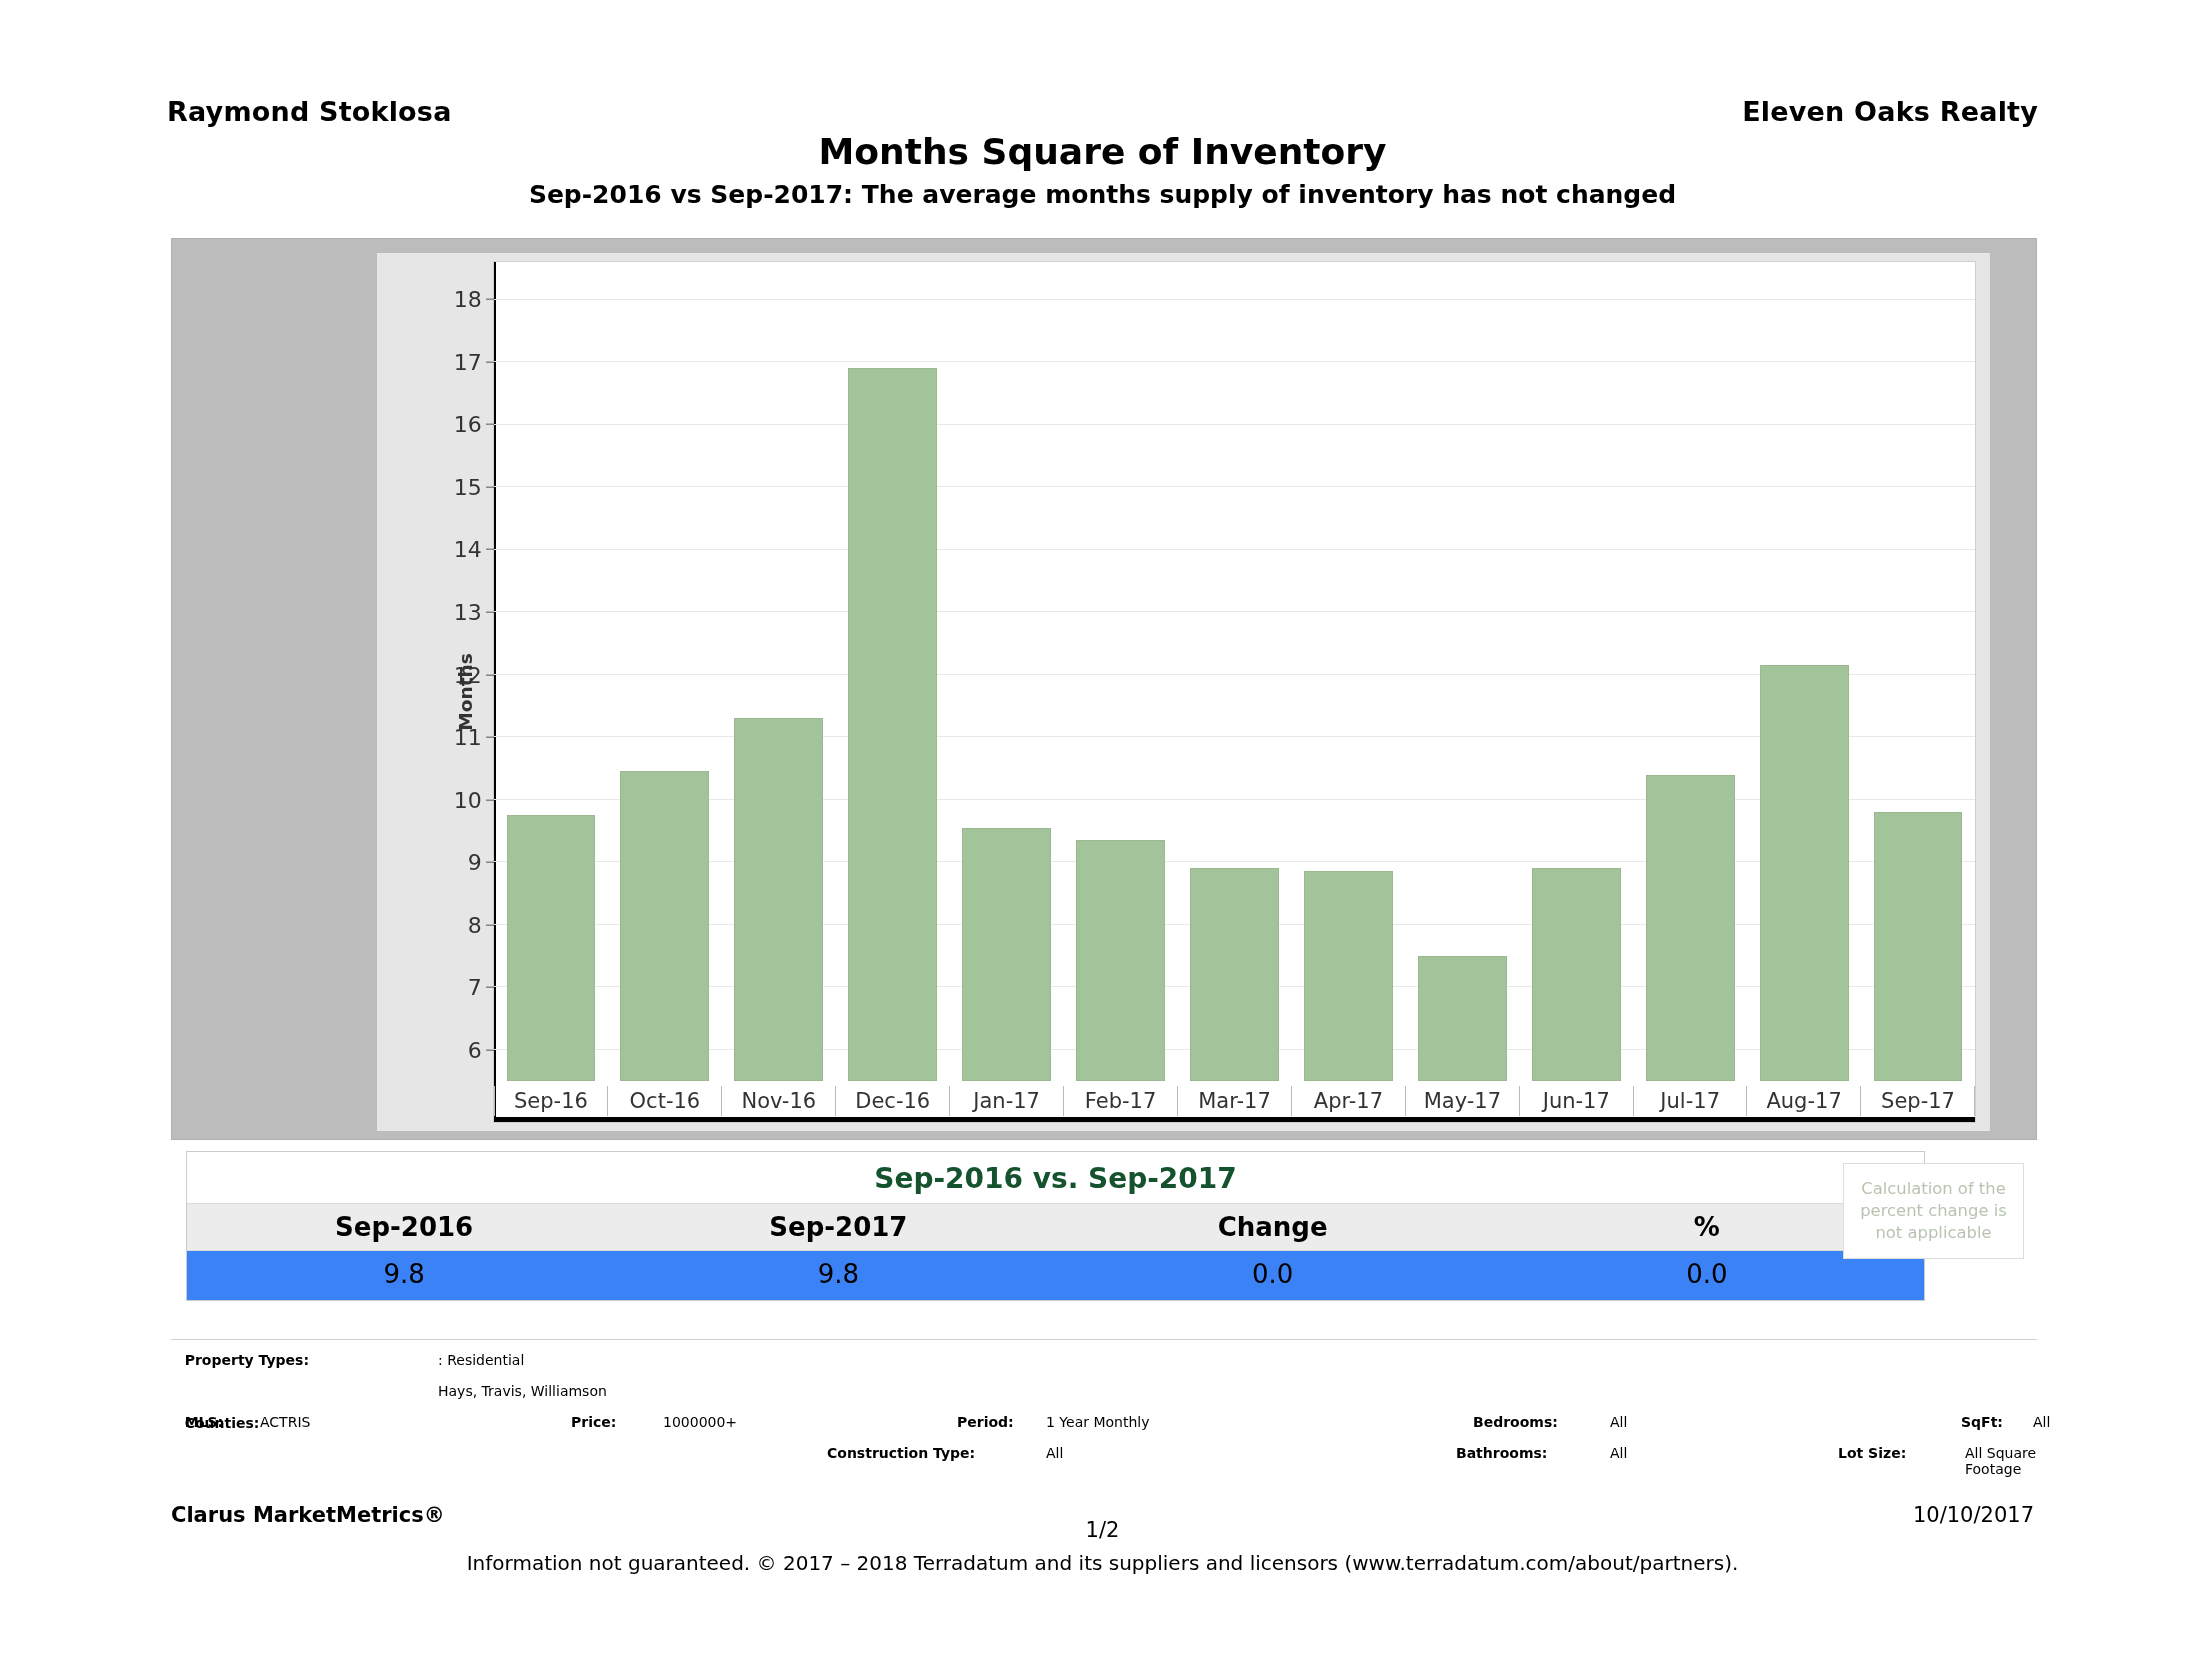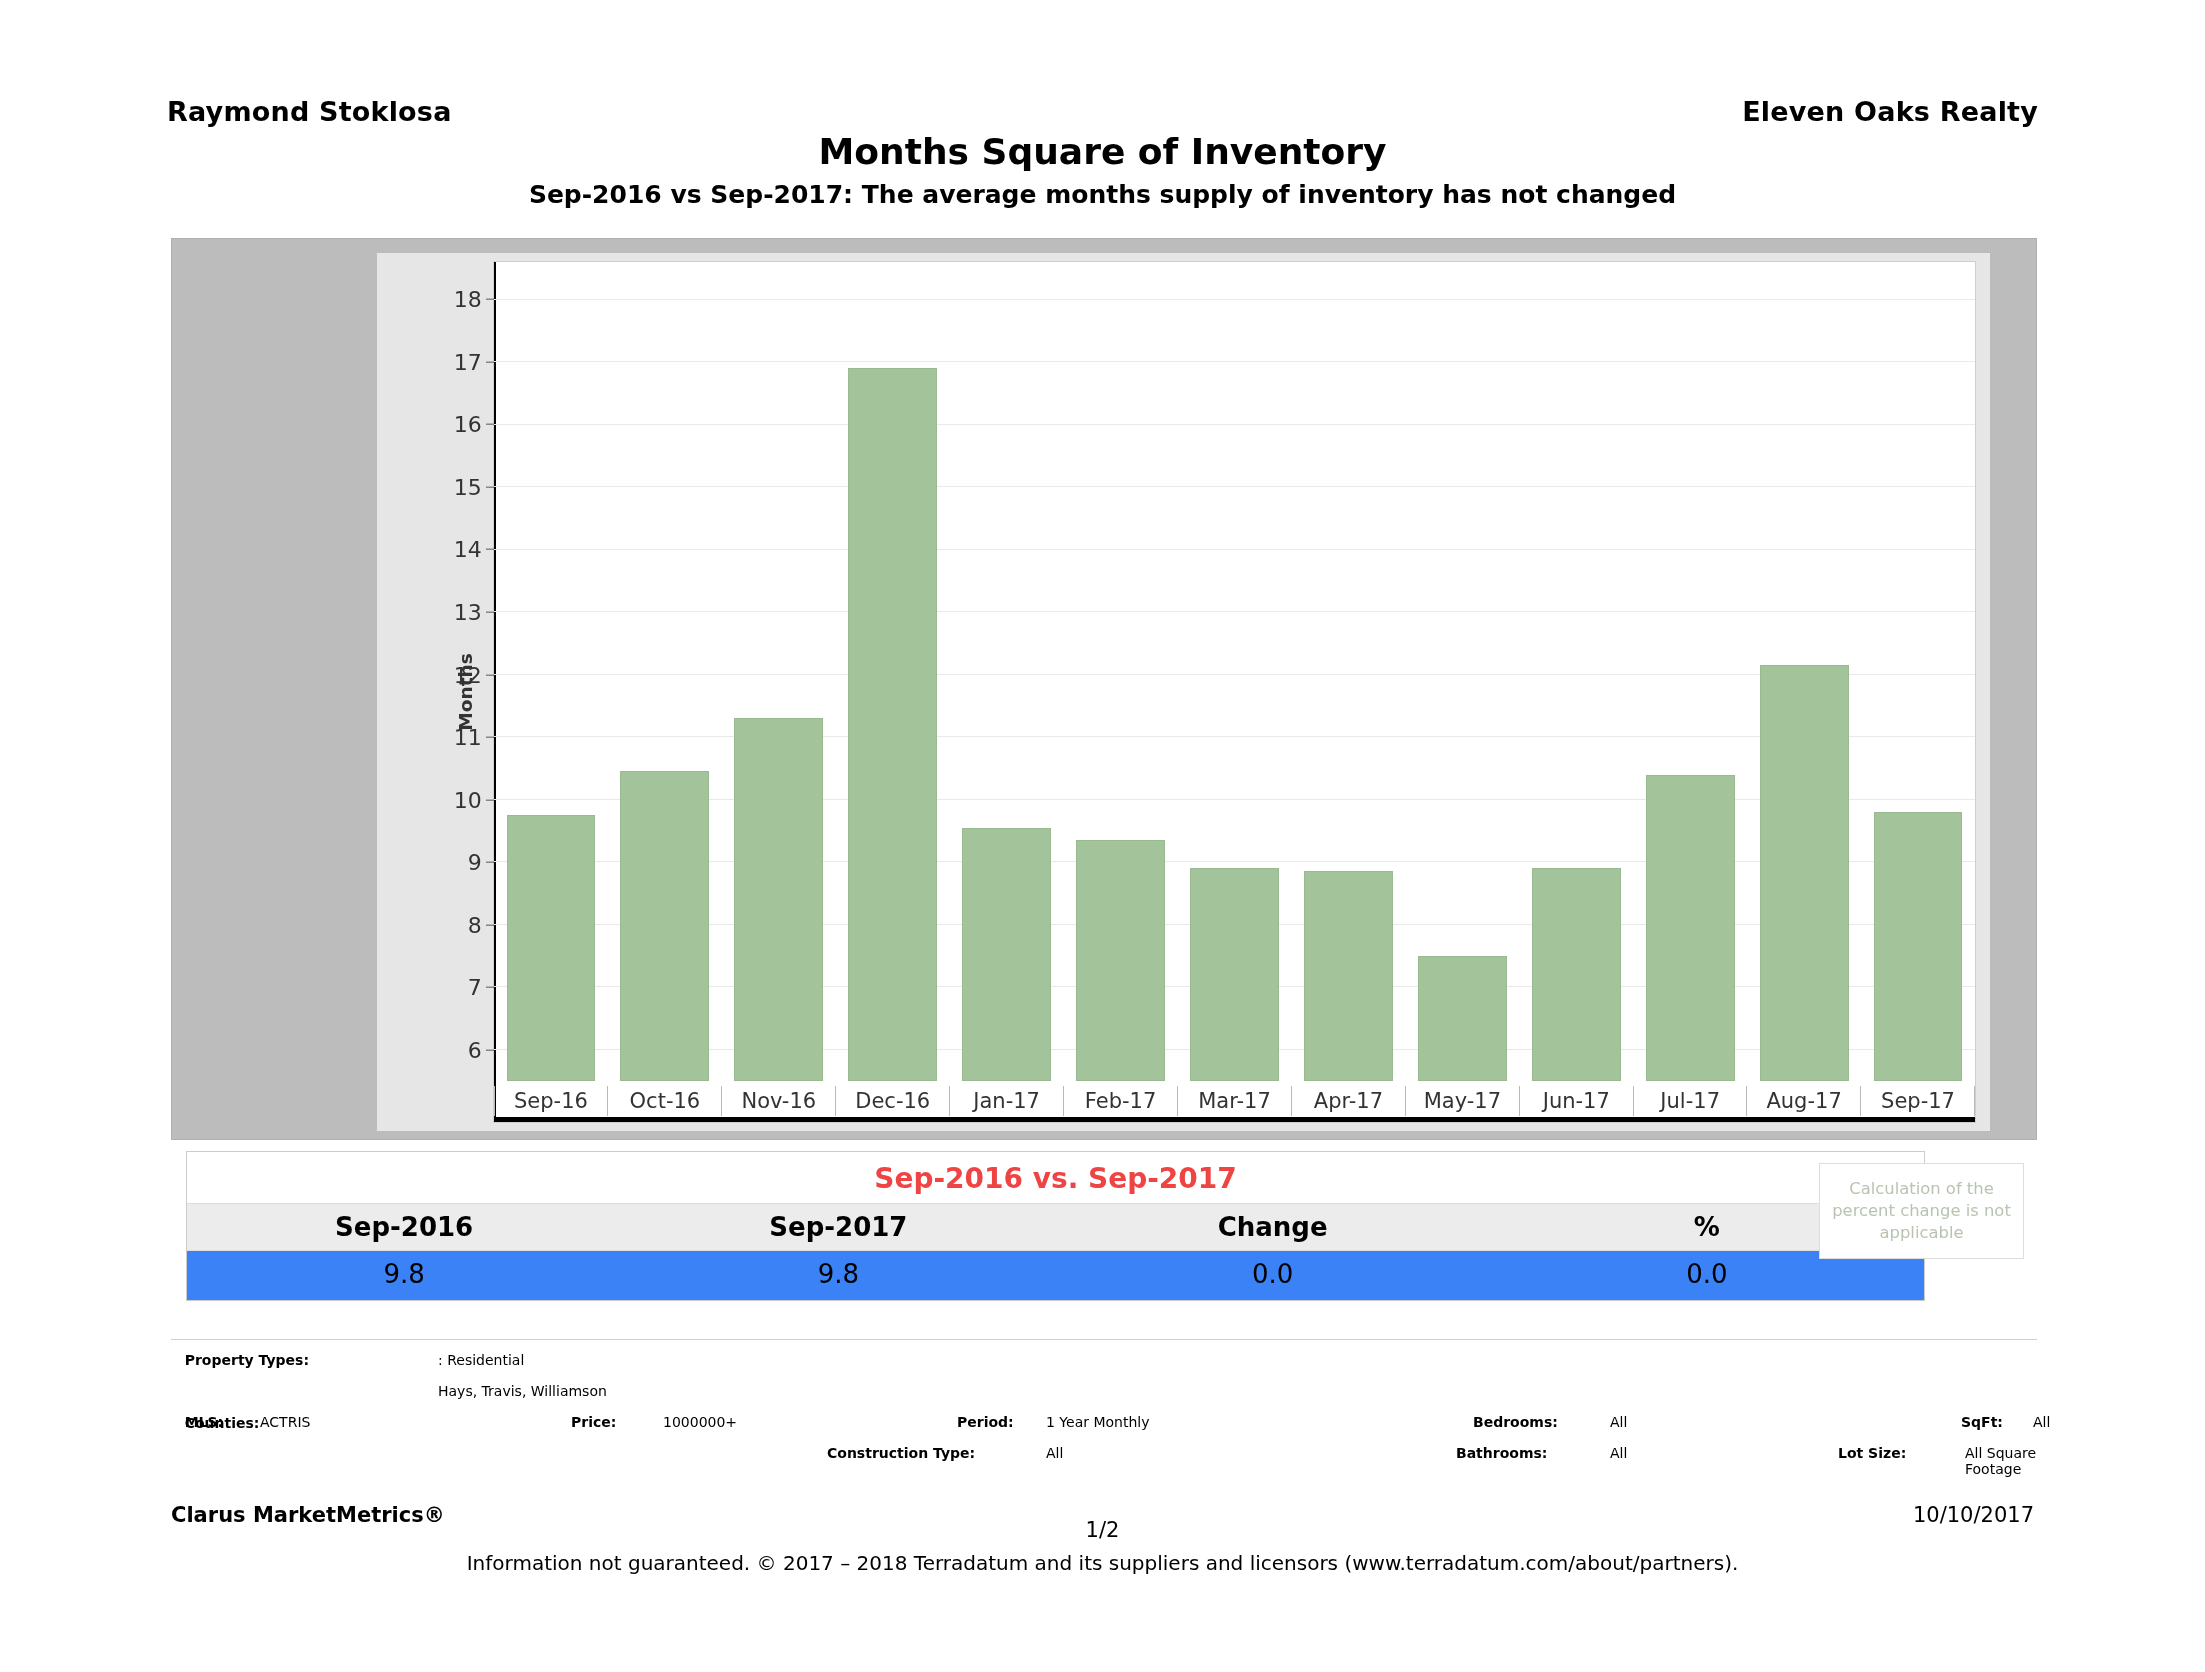--- a/index.html
+++ b/index.html
@@ -194,21 +194,21 @@
     width: 1739px;
     border: 0.7px solid #cccccc;
     background: #fff;
   }
   .cmp-title {
     text-align: center;
     font-size: 28px;
     font-weight: bold;
     padding: 9.6px 0 8.2px 0;
     background: #fff;
-    color: #ef4444;
+    color: #14532d;
   }
   .cmp-head {
     display: flex;
     background: #ececec;
     border-top: 0.7px solid #dcdcdc;
     border-bottom: 0.7px solid #dcdcdc;
   }
   .cmp-head div {
     flex: 1 1 0;
     text-align: center;
@@ -224,21 +224,21 @@
   .cmp-vals div {
     flex: 1 1 0;
     text-align: center;
     font-size: 26px;
     padding: 8.2px 0 11px 0;
     color: #000;
   }
   .cmp-note {
     position: absolute;
     right: 0; top: 12.3px;
-    width: 205px; height: 96px;
+    width: 181px; height: 96px;
     border: 0.7px solid #dddddd;
     background: #fff;
     display: flex;
     align-items: center;
     justify-content: center;
     text-align: center;
     font-size: 16.4px;
     line-height: 1.35;
     color: #b8c4b1;
     padding: 4.1px;

